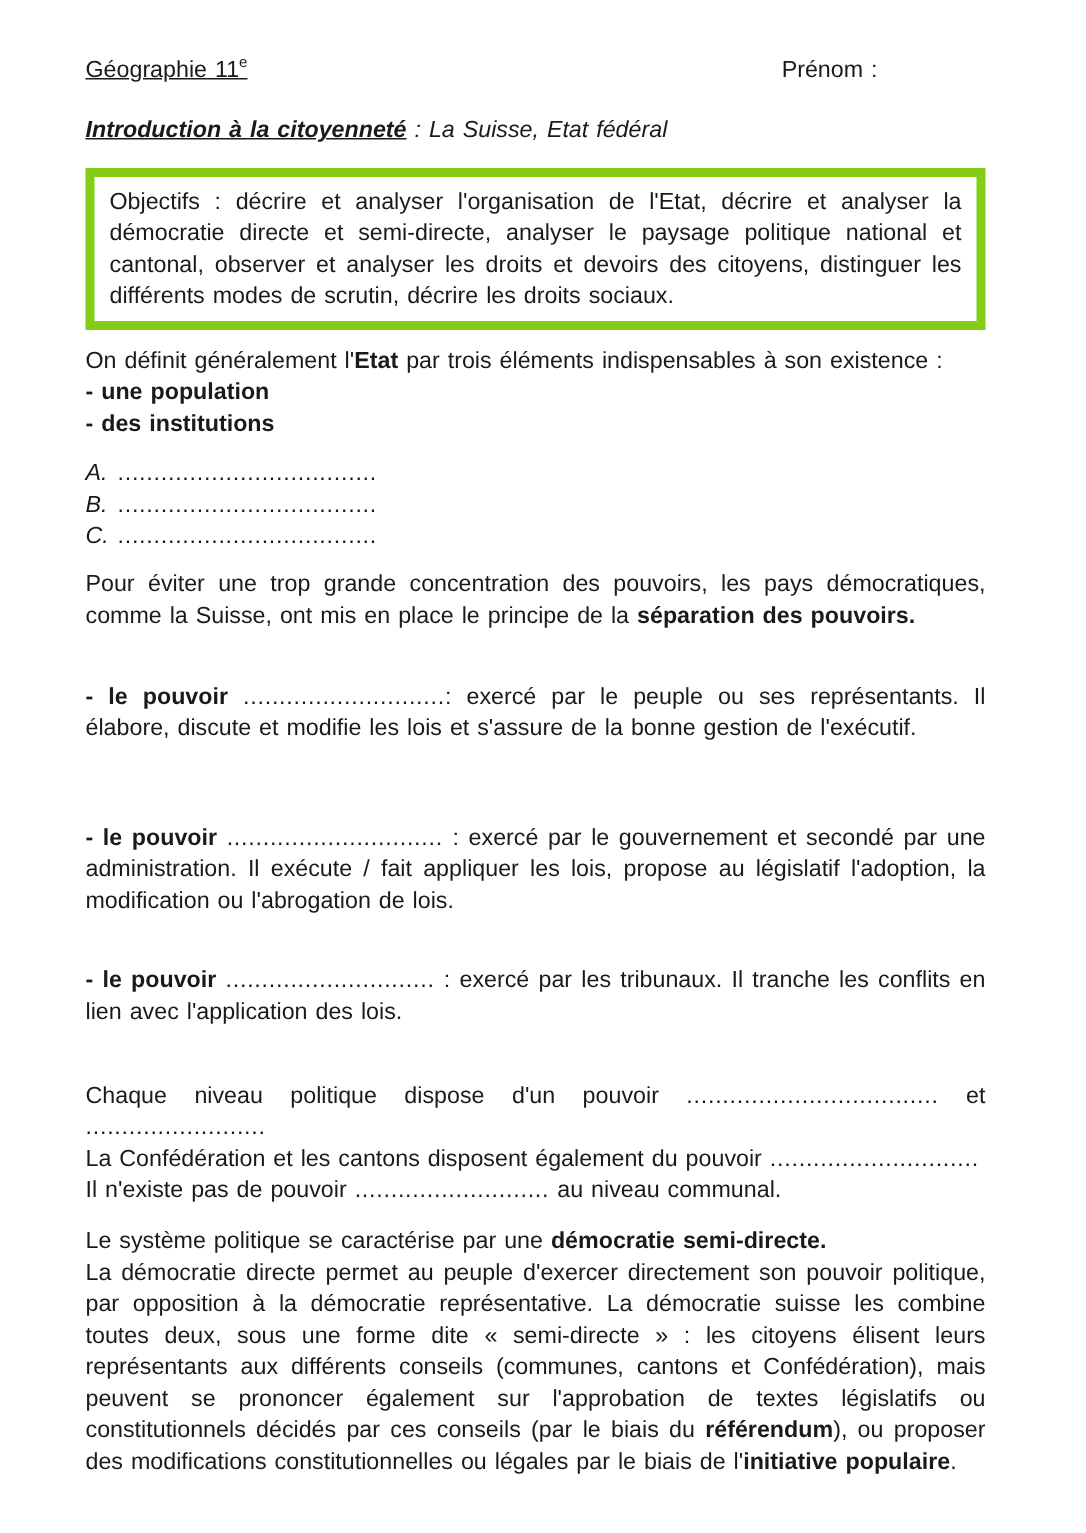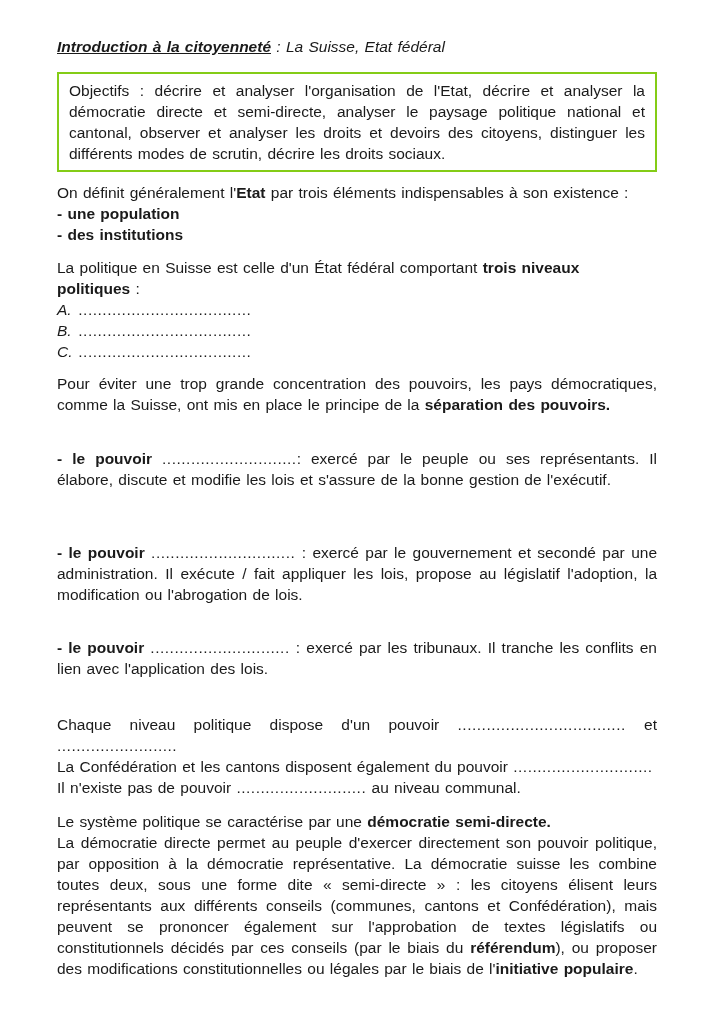--- a/index.html
+++ b/index.html
@@ -40,21 +40,21 @@
     margin-right: 72px;
   }
   .title-line {
     margin-bottom: 15px;
     font-style: italic;
   }
   .b { font-weight: bold; }
   .it { font-style: italic; }
   .u { text-decoration: underline; }
   .objectives-box {
-    border: 2px solid #84cc16;
+    border: 6px solid #84cc16;
     padding: 6px 10px;
     text-align: justify;
     margin-bottom: 10px;
   }
   .para { margin: 0; }
   .just { text-align: justify; }
   .state-def { margin-bottom: 12px; }
   .levels { margin-bottom: 11px; }
   .separation { margin-bottom: 33px; }
   .power-1 { margin-bottom: 52px; }
@@ -62,37 +62,40 @@
   .power-3 { margin-bottom: 35px; }
   .level-powers { margin-bottom: 13px; }
   .dots { letter-spacing: 0.5px; }
   .level-label { display: inline-block; min-width: 16px; }
 </style>
 </head>
 <body>
 
 <div class="page">
 
+  <div class="header-row">
+    <span class="course"><span>Géographie 11</span><sup>e</sup></span>
+    <span class="prenom">Prénom :</span>
+  </div>
 
   <div class="title-line">
     <span class="b u">Introduction à la citoyenneté</span><span> : La Suisse, Etat fédéral</span>
   </div>
 
   <div class="objectives-box">
     <span>Objectifs : décrire et analyser l'organisation de l'Etat, décrire et analyser la démocratie directe et semi-directe, analyser le paysage politique national et cantonal, observer et analyser les droits et devoirs des citoyens, distinguer les différents modes de scrutin, décrire les droits sociaux.</span>
   </div>
 
   <div class="state-def">
     <p class="para"><span>On définit généralement l'</span><span class="b">Etat</span><span> par trois éléments indispensables à son existence :</span></p>
     <p class="para b">- une population</p>
     <p class="para b">- des institutions</p>
   </div>
 
   <div class="levels">
-    <p class="para"><span>La politique en Suisse est celle d'un État fédéral comportant </span><span class="b">trois niveaux politiques</span><span> :</span></p>
     <p class="para"><span class="it level-label">A.</span> <span class="dots">....................................</span></p>
     <p class="para"><span class="it level-label">B.</span> <span class="dots">....................................</span></p>
     <p class="para"><span class="it level-label">C.</span> <span class="dots">....................................</span></p>
   </div>
 
   <div class="separation just">
     <span>Pour éviter une trop grande concentration des pouvoirs, les pays démocratiques, comme la Suisse, ont mis en place le principe de la </span><span class="b">séparation des pouvoirs.</span>
   </div>
 
   <div class="power-1 just">

